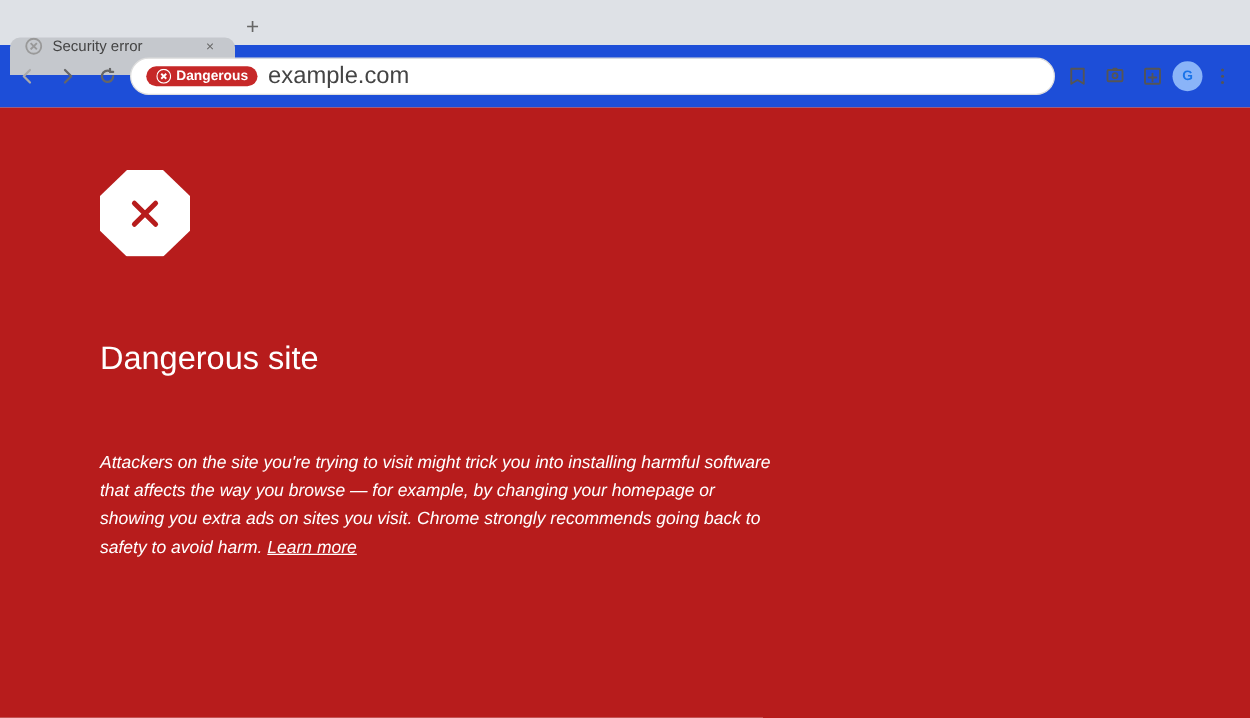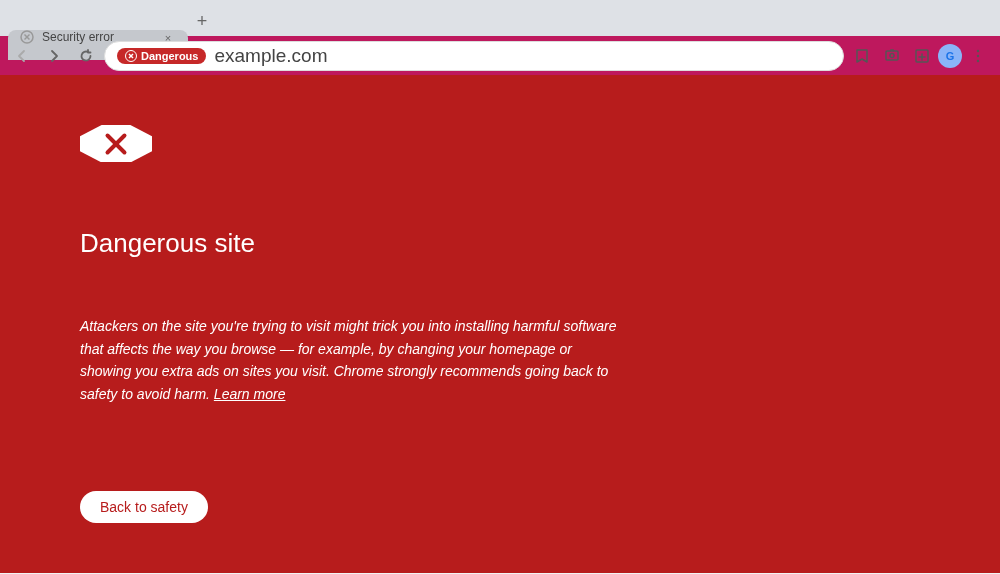--- a/index.html
+++ b/index.html
@@ -75,22 +75,22 @@
       border-radius: 50%;
       font-size: 18px;
       color: #666;
       cursor: pointer;
     }
 
     .toolbar {
       display: flex;
       align-items: center;
       padding: 4px 8px;
-      background: #be185d;
-      height: 39px;
+      background: #1d4ed8;
+      height: 50px;
       gap: 4px;
       justify-content: center;
     }
 
     .nav-btn {
       width: 28px;
       height: 28px;
       border-radius: 50%;
       display: flex;
       align-items: center;
@@ -357,15 +357,14 @@
   </div>
 
   <h1 class="page-title">Dangerous site</h1>
 
   <p class="page-description">
     <span>Attackers on the site you're trying to visit might trick you into installing harmful software that affects the way you browse — for example, by changing your homepage or showing you extra ads on sites you visit. Chrome strongly recommends going back to safety to avoid harm.</span>
     <a class="learn-more">Learn more</a>
   </p>
 
   <div class="buttons-row">
-    <button class="btn-safety">Back to safety</button>
   </div>
 </div>
 
 </body></html>

